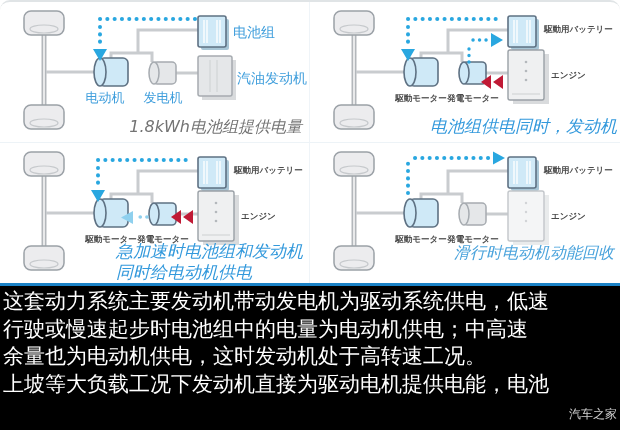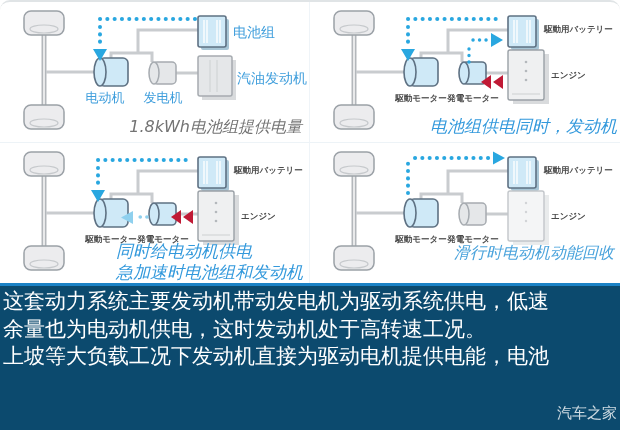--- a/index.html
+++ b/index.html
@@ -43,24 +43,24 @@
 
   
   .caption{position:absolute;white-space:nowrap;line-height:21px;font-style:italic;}
   .cap-q1{right:7px;bottom:5px;color:#737373;font-size:16px;margin-left:40px;}
   .cap-q2{right:3px;bottom:5px;color:#3399dc;font-size:17px;text-align:left;}
   .cap-q3{right:6px;bottom:2px;color:#3399dc;font-size:17px;text-align:left;}
   .cap-q4{right:6px;bottom:22px;color:#4aa3dc;font-size:16px;margin-left:44px;}
 
   
   .desc-band{position:absolute;left:0;top:283px;width:620px;height:147px;
-    background:#0c4a6e;border-top:3px solid #1b82c6;color:#fff;
+    background:#000000;border-top:3px solid #1b82c6;color:#fff;
     padding:2px 0 8px 3px;}
   .desc-line{font-size:21px;line-height:27.5px;white-space:nowrap;letter-spacing:0;}
-  .watermark{position:absolute;right:3px;bottom:7px;font-size:15px;color:rgba(255,255,255,.8);}
+  .watermark{position:absolute;right:3px;bottom:7px;font-size:12px;color:rgba(255,255,255,.8);}
 </style>
 </head>
 <body>
 
 <div class="page">
 
   <div class="diagram">
 
     <div class="quad q1">
       <svg width="310" height="141" viewBox="0 0 310 141">
@@ -261,22 +261,22 @@
         <g>
           <polygon class="head-red" points="181,67 181,81 171,74"></polygon>
           <polygon class="head-red" points="193,67 193,81 183,74"></polygon>
         </g>
         <text class="lab-jp" x="111" y="99" text-anchor="middle">駆動モーター</text>
         <text class="lab-jp" x="163" y="99" text-anchor="middle">発電モーター</text>
         <text class="lab-jp" x="234" y="30">駆動用バッテリー</text>
         <text class="lab-jp" x="241" y="76">エンジン</text>
       </svg>
       <div class="caption cap-q3">
+        <div>急加速时电池组和发动机</div>
         <div>同时给电动机供电</div>
-        <div>急加速时电池组和发动机</div>
       </div>
     </div>
 
     <div class="quad q4">
       <svg width="310" height="142" viewBox="0 0 310 142">
         <g>
           <line class="axle-out" x1="44" y1="32" x2="44" y2="105"></line>
           <line class="axle-in" x1="44" y1="32" x2="44" y2="105"></line>
         </g>
         <g>
@@ -328,18 +328,19 @@
       </svg>
       <div class="caption cap-q4">
         <div>滑行时电动机动能回收</div>
       </div>
     </div>
 
   </div>
 
   <div class="desc-band">
     <div class="desc-line">这套动力系统主要发动机带动发电机为驱动系统供电，低速</div>
+    <div class="desc-line">行驶或慢速起步时电池组中的电量为电动机供电；中高速</div>
     <div class="desc-line">余量也为电动机供电，这时发动机处于高转速工况。</div>
     <div class="desc-line">上坡等大负载工况下发动机直接为驱动电机提供电能，电池</div>
     <div class="watermark">汽车之家</div>
   </div>
 
 </div>
 
 </body></html>

